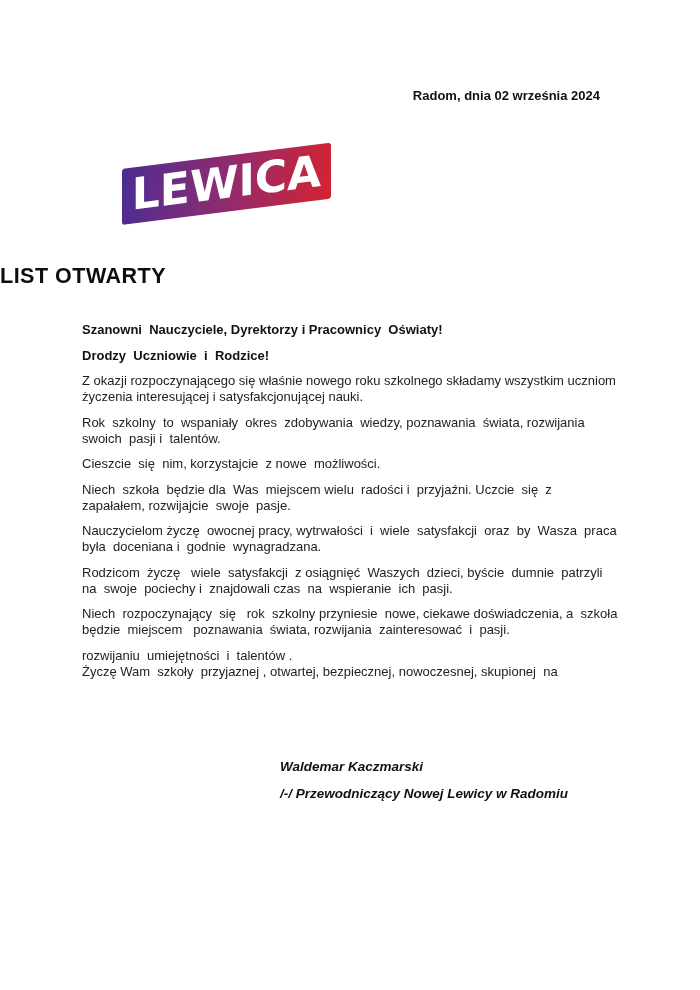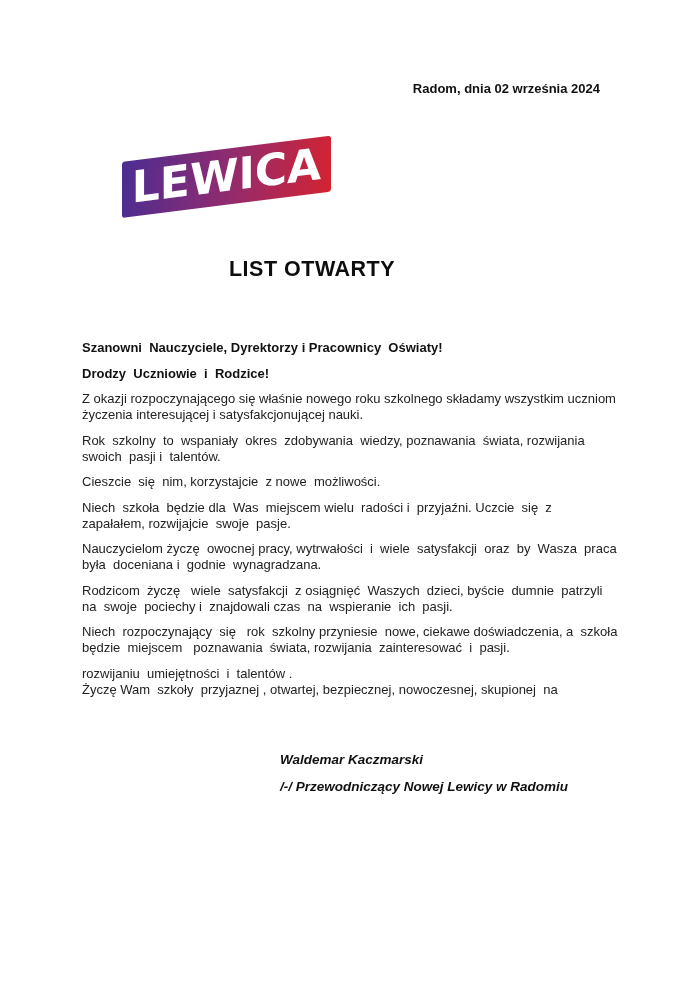--- a/index.html
+++ b/index.html
@@ -4,21 +4,21 @@
 <style>
   html, body { margin: 0; padding: 0; }
   body {
     width: 700px; height: 990px;
     background: #ffffff;
     position: relative;
     overflow: hidden;
     font-family: "Liberation Sans", sans-serif;
     color: #1a1a1a;
   }
-  .page { position: absolute; inset: 0; }
+  .page { position: absolute; inset: 0; margin-top: 7px; }
 
   .date-line {
     position: absolute;
     top: 81px; right: 100px;
     font-size: 13px; font-weight: bold;
     white-space: pre;
     color: #111;
   }
 
   .logo {
@@ -37,30 +37,30 @@
     font-size: 44px;
     line-height: 1;
     letter-spacing: 0px;
     color: #ffffff;
     padding-bottom: 3px;
   }
 
   .letter-title {
     position: absolute;
     top: 259px; left: 0; width: 624px;
-    text-align: center;
+    text-align: left;
     font-size: 21.5px; font-weight: bold;
     letter-spacing: 0.5px;
     line-height: 21px;
     color: #0d0d0d;
   }
 
   .letter-body {
     position: absolute;
-    top: 340px; left: 82px; width: 560px;
+    top: 315px; left: 82px; width: 560px;
     font-size: 13px;
     line-height: 16px;
     color: #222;
   }
   .para { margin: 0 0 9.5px 0; }
   .para.bold { font-weight: bold; color: #111; }
   .line { white-space: pre; }
 
   .signature {
     position: absolute;

